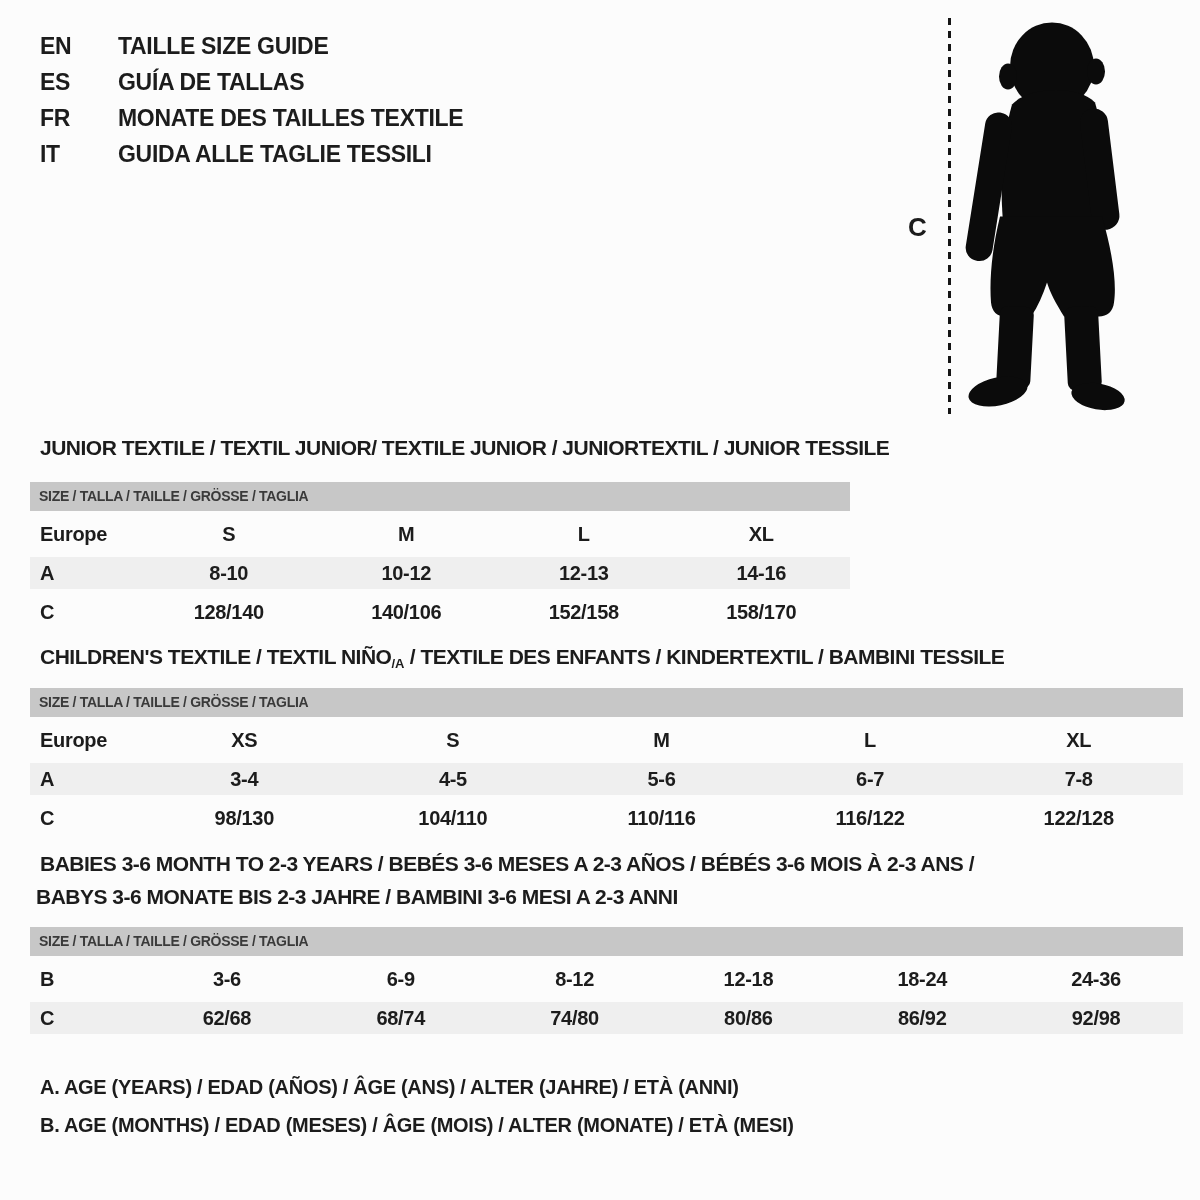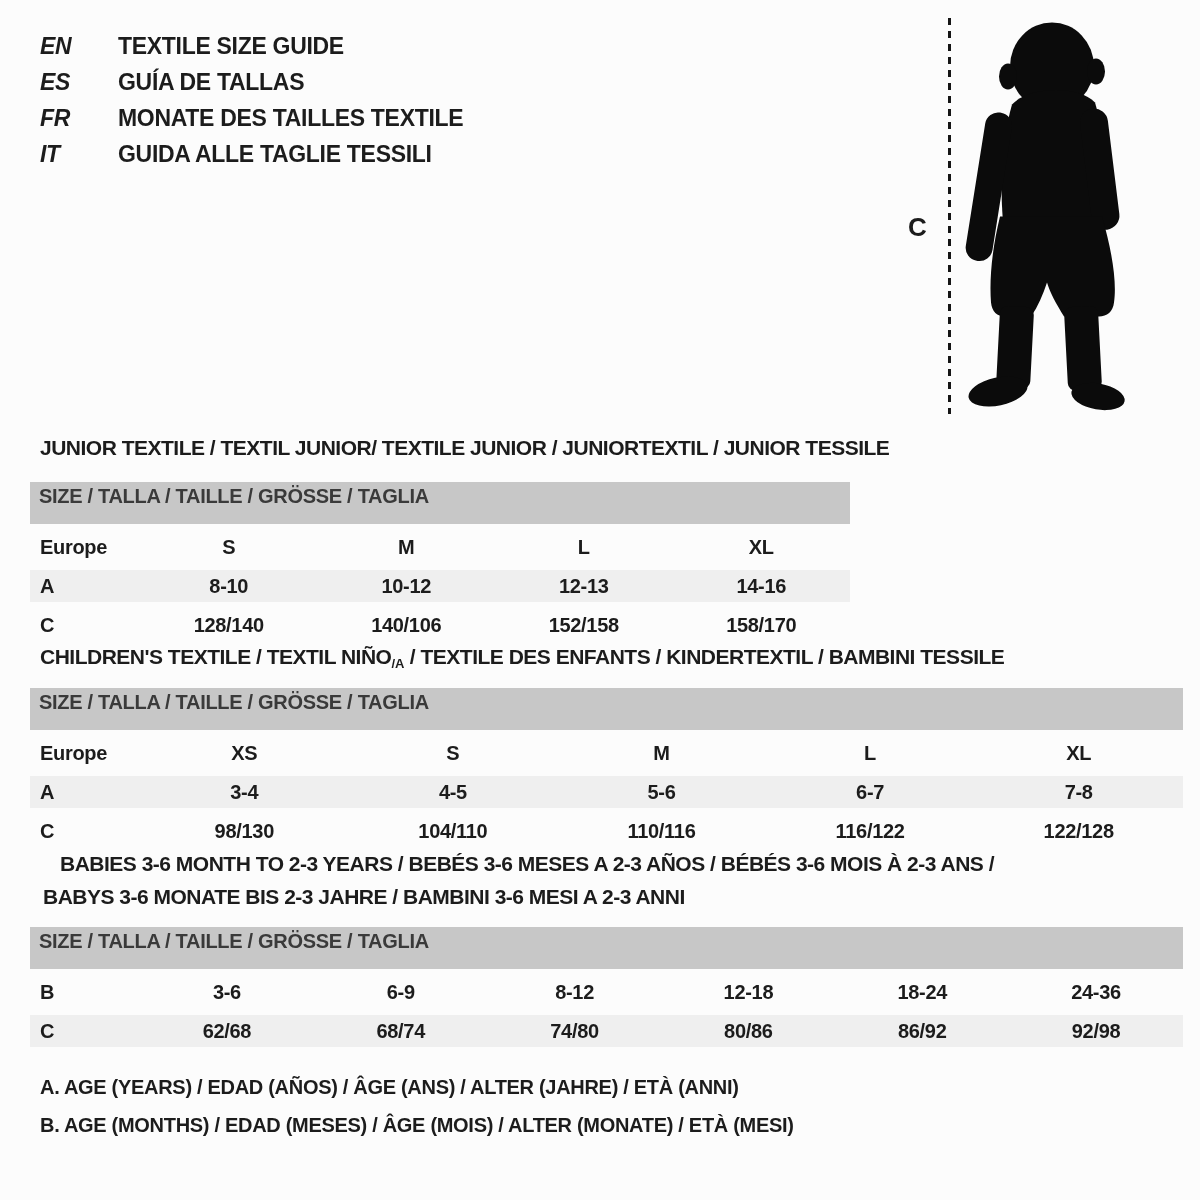--- a/index.html
+++ b/index.html
@@ -11,63 +11,63 @@
     color:#1c1c1c;
     letter-spacing:-0.3px;
     position:relative;
     overflow:hidden;
   }
   .abs { position:absolute; }
 
   
   .lang-list { left:40px; top:28px; font-size:23px; }
   .lang-row { display:flex; height:36px; line-height:36px; }
-  .lang-code { width:78px;font-style:italic; }
+  .lang-code { width:78px; }
 
   
   .measure-line {
     left:948px; top:18px; width:3px; height:396px;
     background:repeating-linear-gradient(to bottom, #151515 0 7px, transparent 7px 13px);
   }
   .measure-label { left:908px; top:212px; font-size:26px; }
   .silhouette { left:952px; top:12px; }
 
   
   .section-title { font-size:21px; letter-spacing:-0.5px; white-space:nowrap; }
   .title-junior { left:40px; top:436px; }
   .title-children { left:40px; top:645px; }
-  .title-babies-1 { left:40px; top:852px;margin-left:20px; }
-  .title-babies-2 { left:43px; top:885px; }
+  .title-babies-1 { left:40px; top:852px; }
+  .title-babies-2 { left:36px; top:885px; }
   .title-sub { font-size:13px; position:relative; top:4px; letter-spacing:0; }
 
   
   .size-table { position:absolute; }
   .tbl-junior   { left:30px; top:482px; width:820px; }
   .tbl-children { left:30px; top:688px; width:1153px; }
   .tbl-babies   { left:30px; top:927px; width:1153px; }
   .size-bar {
-    height:42px; line-height:29px; background:#c7c7c7; color:#3a3a3a;
-    font-size:20px; padding-left:9px; margin-bottom:4px; white-space:nowrap;
+    height:29px; line-height:29px; background:#c7c7c7; color:#3a3a3a;
+    font-size:14px; padding-left:9px; margin-bottom:4px; white-space:nowrap;
   }
   .trow { display:flex; height:32px; line-height:32px; font-size:20px; margin-bottom:2px;margin-top:7px; }
   .trow.shaded { background:#efefef; }
   .tlabel { width:110px; padding-left:10px; flex:none; }
   .tcell { flex:1; text-align:center; }
 
   
   .legend { left:40px; top:1068px; font-size:20px; }
   .legend-line { height:38px; line-height:38px; white-space:nowrap; }
 </style>
 </head>
 <body>
 
 <div class="abs lang-list">
   <div class="lang-row">
     <span class="lang-code">EN</span>
-    <span class="lang-label">TEXTILE SIZE GUIDE</span>
+    <span class="lang-label">TAILLE SIZE GUIDE</span>
   </div>
   <div class="lang-row">
     <span class="lang-code">ES</span>
     <span class="lang-label">GUÍA DE TALLAS</span>
   </div>
   <div class="lang-row">
     <span class="lang-code">FR</span>
     <span class="lang-label">MONATE DES TAILLES TEXTILE</span>
   </div>
   <div class="lang-row">

